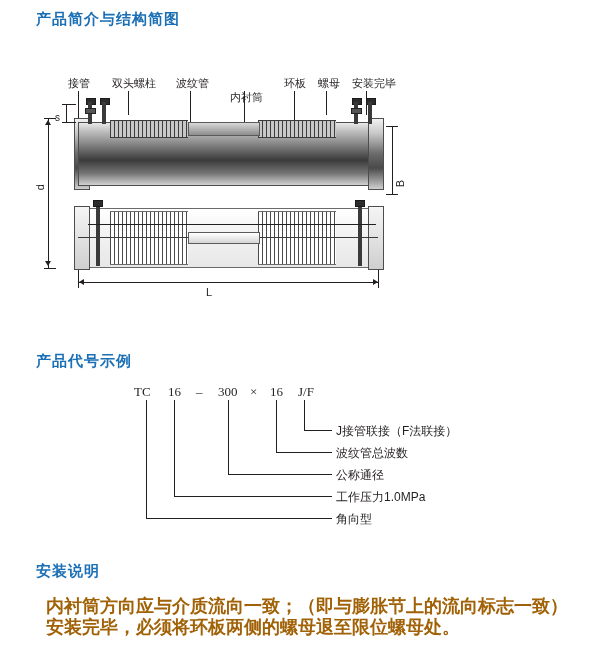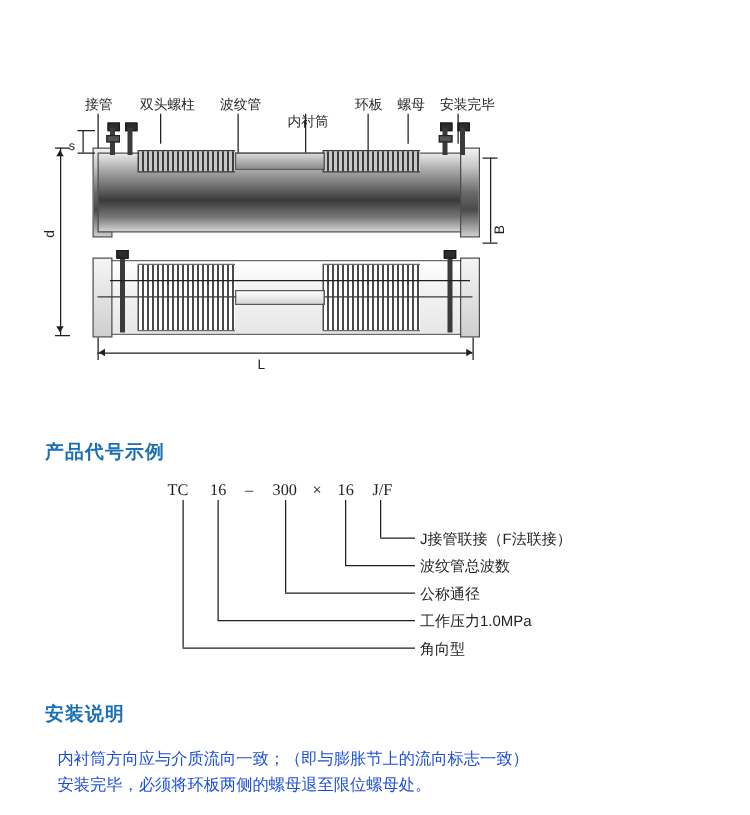--- a/index.html
+++ b/index.html
@@ -119,29 +119,30 @@
     font-family:"Liberation Sans","DejaVu Sans",sans-serif;
     color:#231f20;
     white-space:nowrap;
   }
   .cl-v{position:absolute;width:1px;background:#231f20;}
   .cl-h{position:absolute;height:1px;background:#231f20;}
 
   
   .notes{
     position:absolute;left:46px;top:596px;width:520px;
-    font-size:13px;line-height:21px;color:#1d4ed8;
+    font-size:18px;line-height:21px;color:#a16207;font-weight:bold;
   }
   .notes div{white-space:nowrap;}
 </style>
 </head>
 <body>
 
 <div class="page">
 
+  <div class="sec-title t1">产品简介与结构简图</div>
 
   <div class="diagram">
 
     <div class="lbl" style="left:68px;top:20px;">接管</div>
     <div class="lbl" style="left:112px;top:20px;">双头螺柱</div>
     <div class="lbl" style="left:176px;top:20px;">波纹管</div>
     <div class="lbl" style="left:230px;top:20px;margin-top:14px;">内衬筒</div>
     <div class="lbl" style="left:284px;top:20px;">环板</div>
     <div class="lbl" style="left:318px;top:20px;">螺母</div>
     <div class="lbl" style="left:352px;top:20px;">安装完毕</div>

